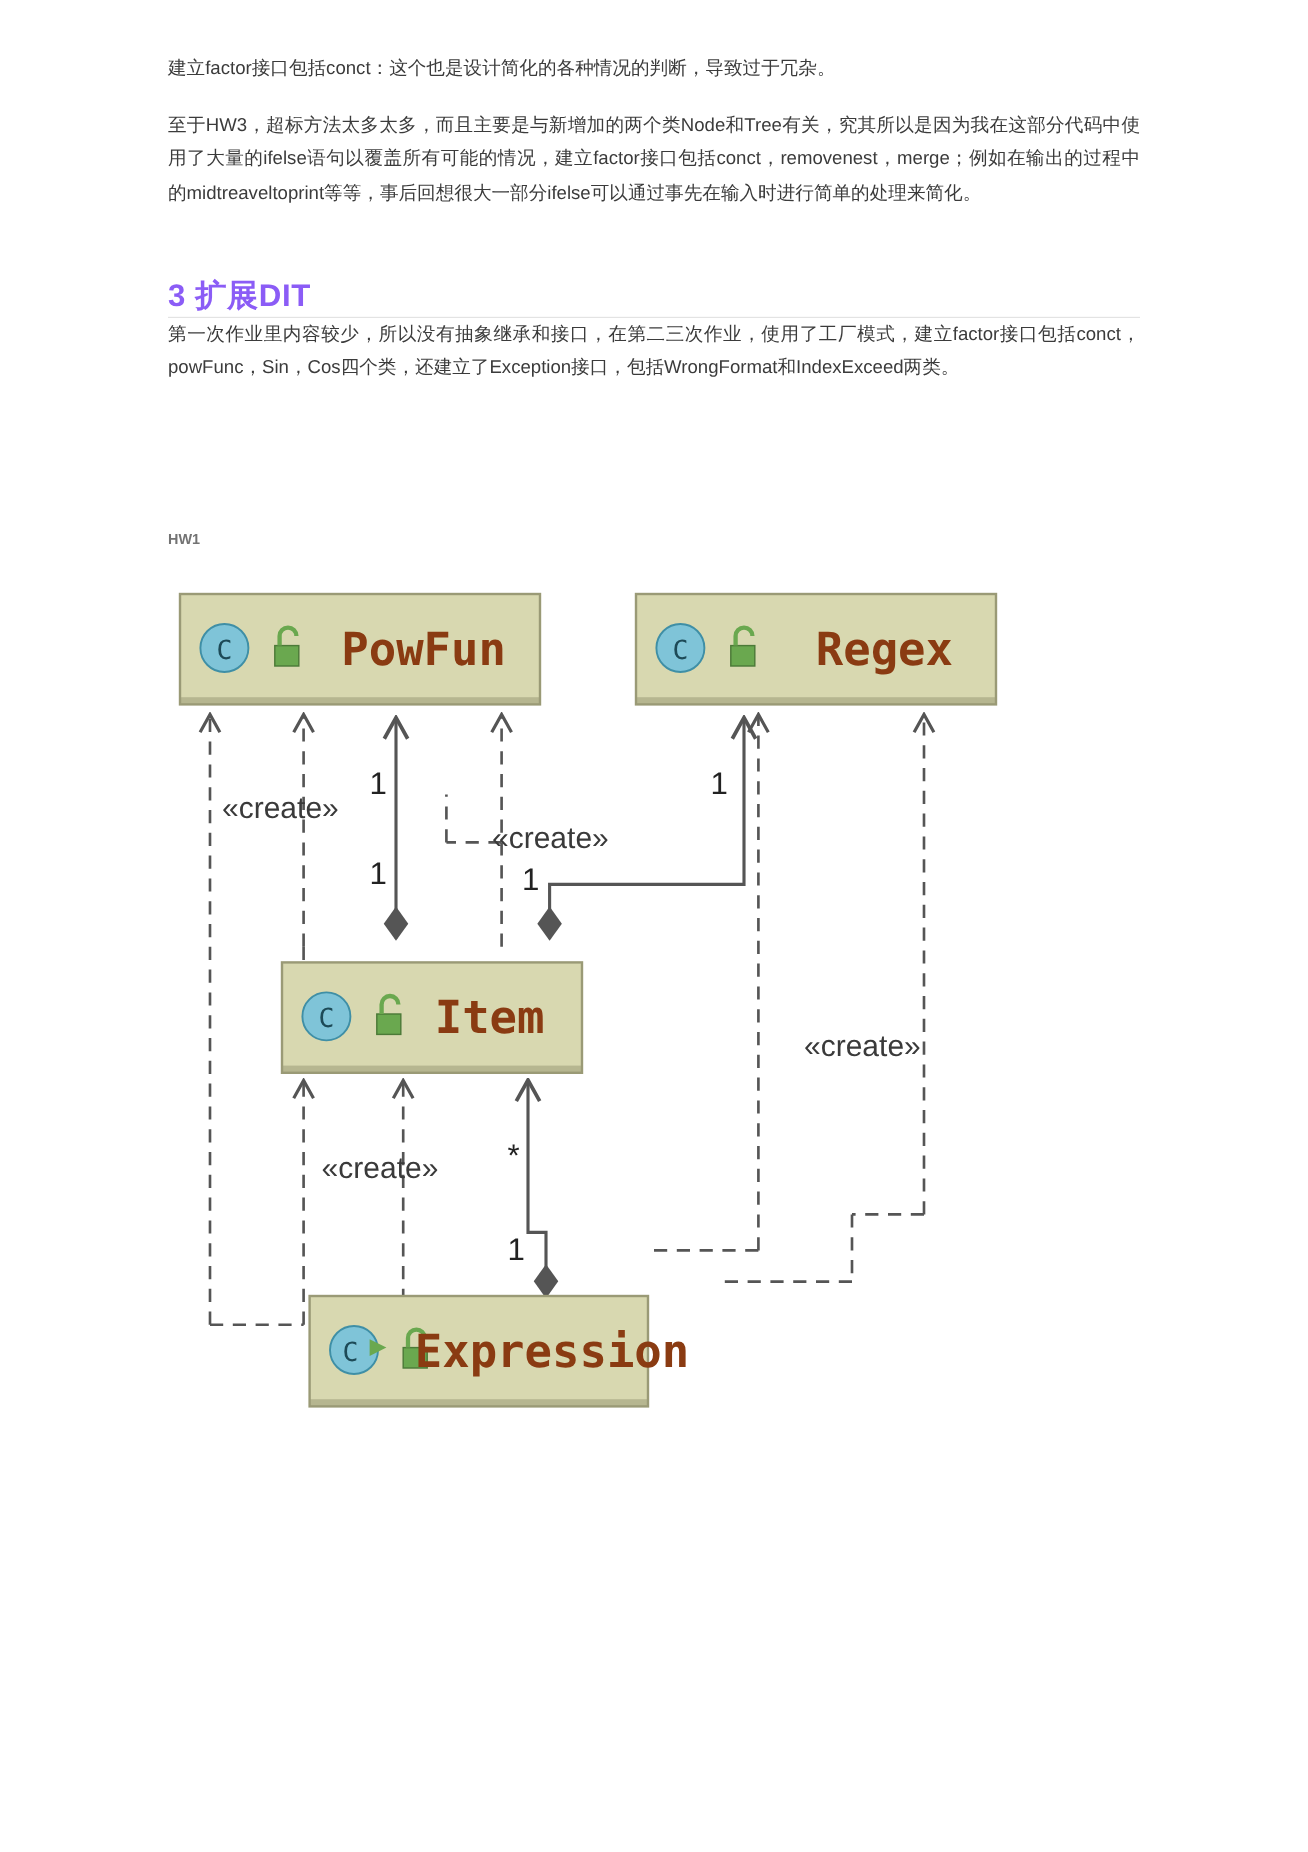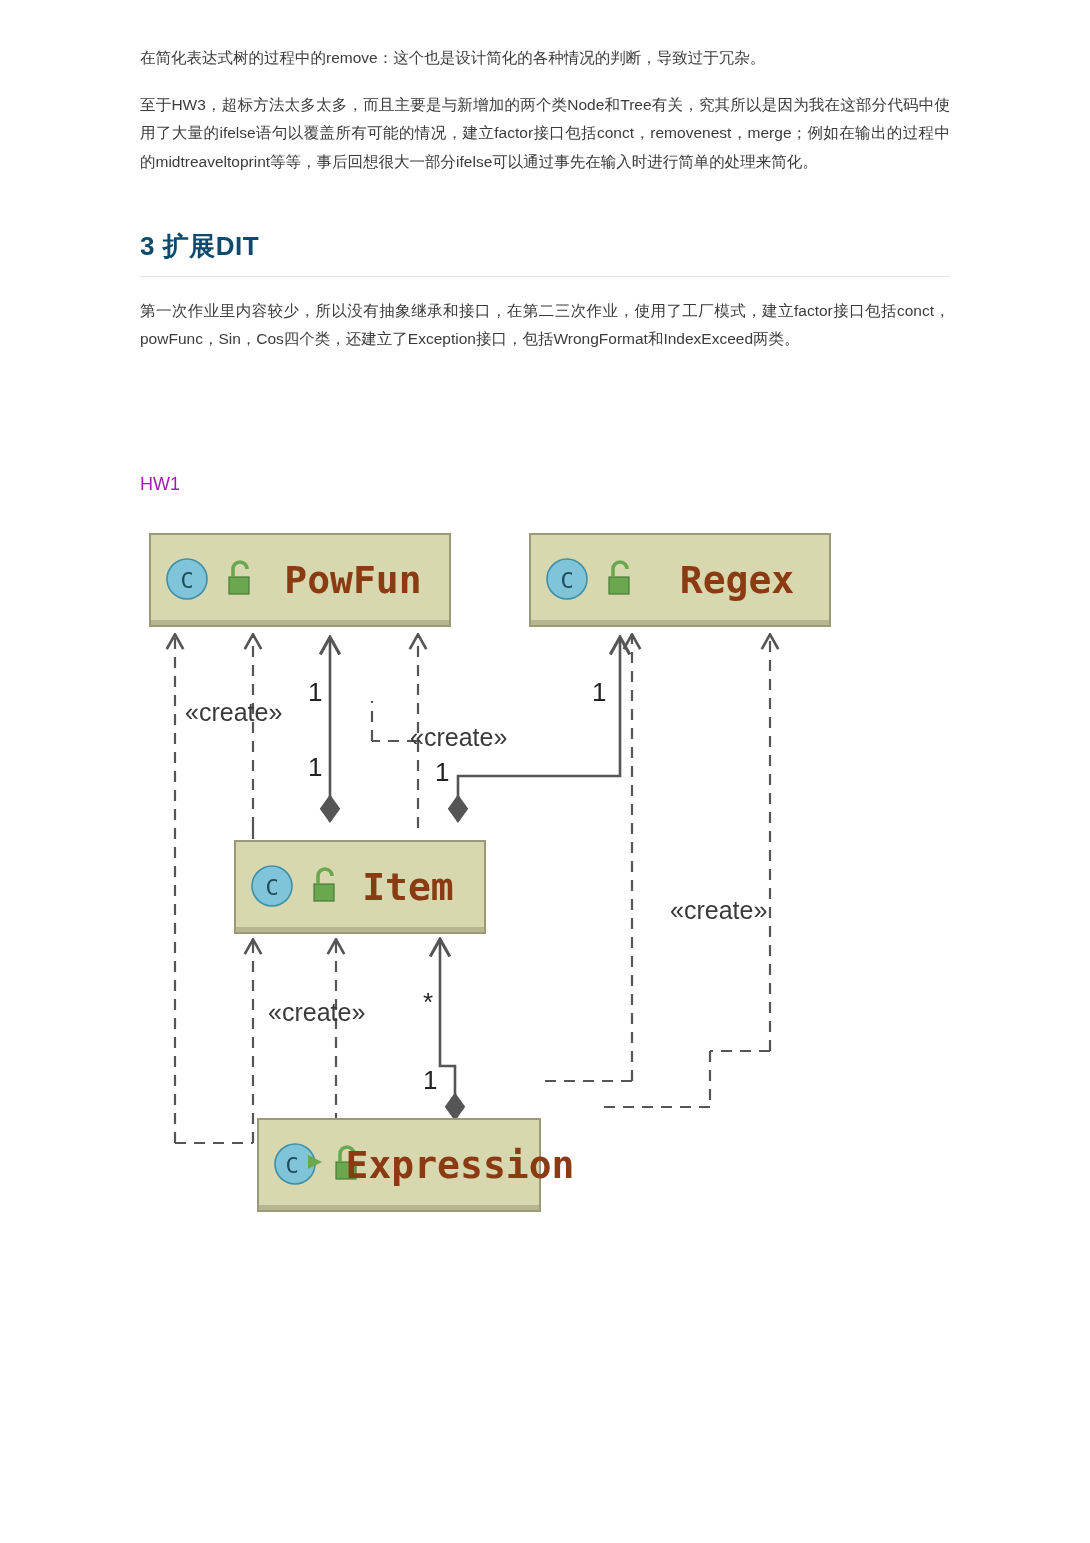--- a/index.html
+++ b/index.html
@@ -22,33 +22,31 @@
   p.para {
     font-size: 15.5px;
     line-height: 1.85;
     margin: 0 0 18px 0;
     color: #3b3b3b;
     text-align: justify;
   }
   h2.heading {
     font-size: 26px;
     font-weight: bold;
-    color: #0c4a6e;
+    color: #8b5cf6;
     margin: 52px 0 0 0;
-    padding-bottom: 12px;
     border-bottom: 1px solid #e3e3e3;
     letter-spacing: 0.5px;
   }
   h2.heading + p.para {
-    margin-top: 20px;
   }
   h3.subheading {
-    font-size: 18px;
-    font-weight: normal;
-    color: #a21caf;
+    font-size: 12px;
+    font-weight: bold;
+    color: #737373;
     margin: 32px 0 0 0;
   }
   .diagram-wrap {
     margin-top: 26px;
     position: relative;
     height: 740px;
   }
   svg.uml {
     display: block;
   }
@@ -67,21 +65,21 @@
     font-family: "Liberation Sans", sans-serif;
     font-size: 26px;
     fill: #222222;
   }
 </style>
 </head>
 <body>
 
 <div class="page">
 
-  <p class="para">在简化表达式树的过程中的remove：这个也是设计简化的各种情况的判断，导致过于冗杂。</p>
+  <p class="para">建立factor接口包括conct：这个也是设计简化的各种情况的判断，导致过于冗杂。</p>
   <p class="para">至于HW3，超标方法太多太多，而且主要是与新增加的两个类Node和Tree有关，究其所以是因为我在这部分代码中使用了大量的ifelse语句以覆盖所有可能的情况，建立factor接口包括conct，removenest，merge；例如在输出的过程中的midtreaveltoprint等等，事后回想很大一部分ifelse可以通过事先在输入时进行简单的处理来简化。</p>
 
   <h2 class="heading">3 扩展DIT</h2>
   <p class="para">第一次作业里内容较少，所以没有抽象继承和接口，在第二三次作业，使用了工厂模式，建立factor接口包括conct，powFunc，Sin，Cos四个类，还建立了Exception接口，包括WrongFormat和IndexExceed两类。</p>
 
   <div style="height:70px"></div>
 
   <h3 class="subheading">HW1</h3>
 
   <div class="diagram-wrap">

